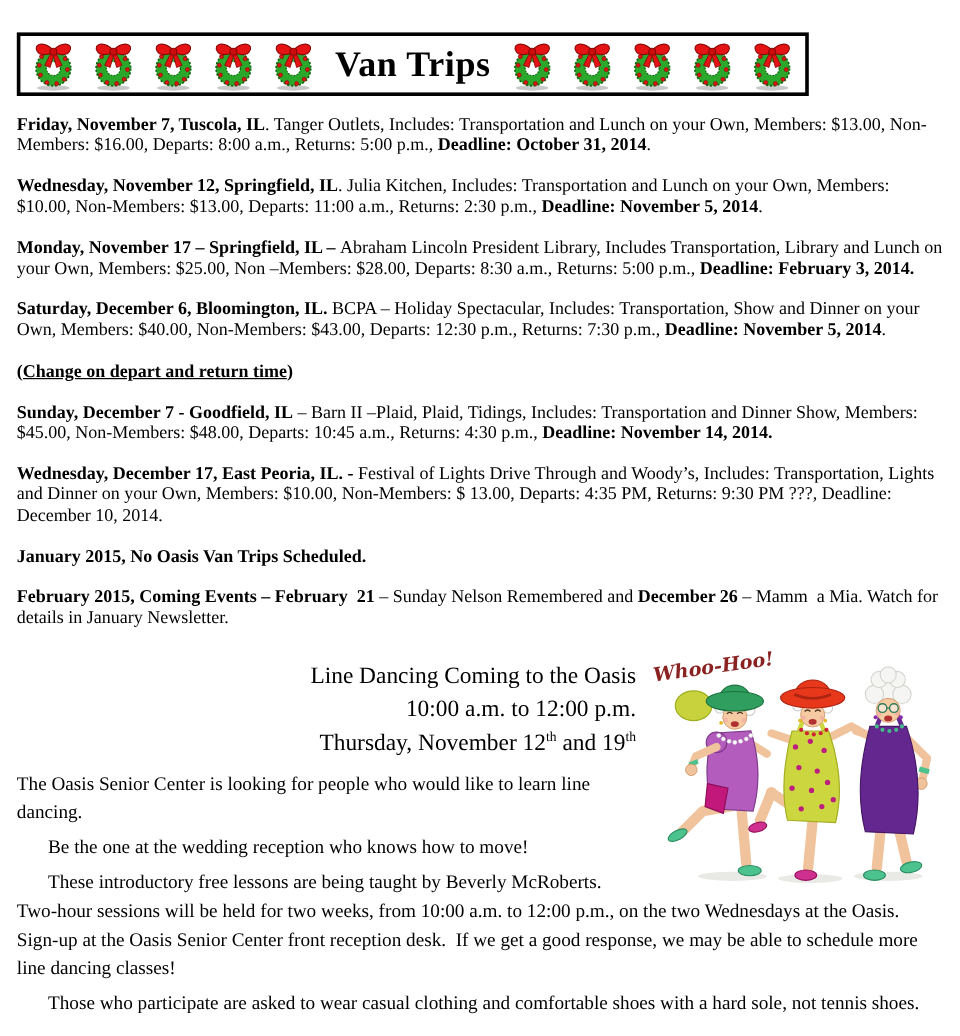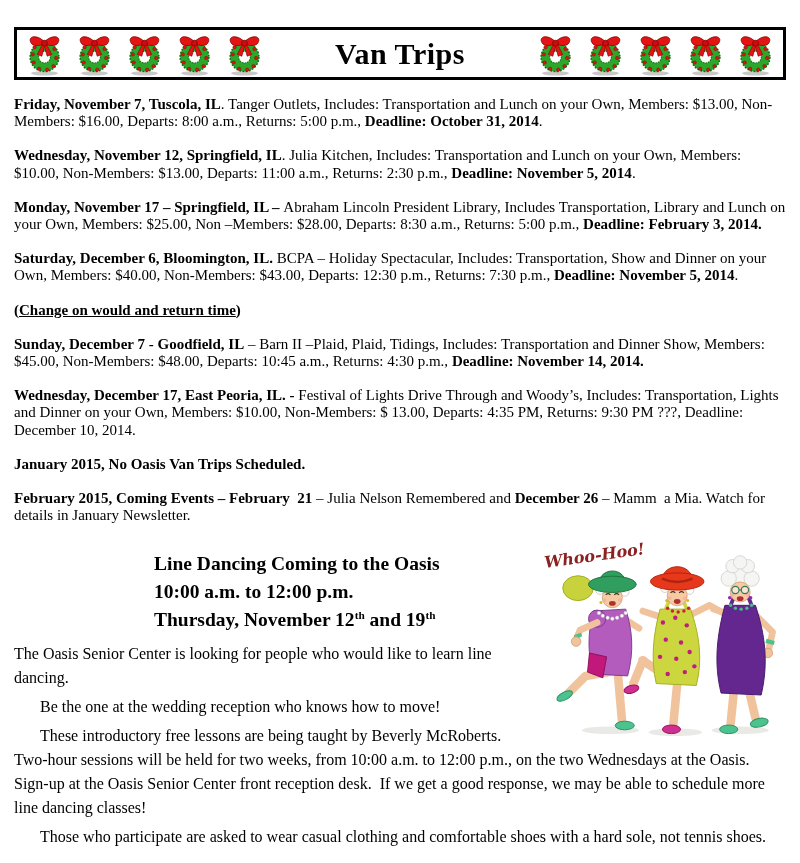--- a/index.html
+++ b/index.html
@@ -1,41 +1,41 @@
 <!DOCTYPE html>
 <html><head>
 <meta charset="utf-8">
 <title>Van Trips Newsletter</title>
 <style>
   html,body{margin:0;padding:0;background:#ffffff;}
   body{width:800px;font-family:"Liberation Serif","DejaVu Serif",serif;color:#000;}
   .page{position:relative;width:800px;height:863px;overflow:hidden;background:#fff;}
 
   
-  .banner{position:absolute;left:14px;top:27px;width:772px;height:53px;border:3px solid #000;
+  .banner{position:absolute;left:14px;top:27px;width:660px;height:53px;border:3px solid #000;
           box-sizing:border-box;background:#fff;display:flex;align-items:center;
           justify-content:space-between;padding:0 5px;}
   .wreath-row{display:flex;align-items:center;gap:5px;}
   .wreath{width:45px;height:45px;display:block;}
   .banner-title{font-size:30px;font-weight:bold;letter-spacing:.5px;white-space:nowrap;padding:0 8px;}
 
   
   .trips{position:absolute;left:14px;top:96px;width:774px;font-size:15px;line-height:17.2px;}
   .trip-p{margin:0 0 17px 0;white-space:pre-wrap;}
   .b{font-weight:bold;}
   .u{text-decoration:underline;}
   sup{font-size:0.58em;line-height:0;}
 
   
   .dance{position:absolute;left:14px;top:544px;width:772px;font-size:16px;line-height:24px;}
   .dance-illu{float:right;width:250px;height:192px;margin-left:6px;position:relative;}
   .dance-illu svg{position:absolute;left:0;top:6px;width:250px;height:186px;}
   .whoohoo{position:absolute;left:8px;top:0;z-index:2;font-style:italic;font-weight:bold;
            font-size:16px;color:#8b2222;transform:rotate(-8deg);font-family:"DejaVu Serif",serif;}
-  .dance-head{font-weight:bold;font-size:19.5px;line-height:28px;text-align:left;
+  .dance-head{font-weight:normal;font-size:19.5px;line-height:28px;text-align:right;
               padding-left:140px;margin:6px 0 8px 0;}
   .dp{margin:0 0 5px 0;white-space:pre-wrap;}
   .dp.indent{text-indent:26px;}
 </style>
 </head>
 <body>
 
 <div class="page">
 
   <svg width="0" height="0" style="position:absolute" aria-hidden="true">
@@ -97,25 +97,25 @@
           <use href="#wr"></use>
         </svg>
     </div>
   </div>
 
   <div class="trips">
     <p class="trip-p"><span class="b">Friday, November 7, Tuscola, IL</span><span>. Tanger Outlets, Includes: Transportation and Lunch on your Own, Members: $13.00, Non-Members: $16.00, Departs: 8:00 a.m., Returns: 5:00 p.m., </span><span class="b">Deadline: October 31, 2014</span><span>.</span></p>
     <p class="trip-p"><span class="b">Wednesday, November 12, Springfield, IL</span><span>. Julia Kitchen, Includes: Transportation and Lunch on your Own, Members: $10.00, Non-Members: $13.00, Departs: 11:00 a.m., Returns: 2:30 p.m., </span><span class="b">Deadline: November 5, 2014</span><span>.</span></p>
     <p class="trip-p"><span class="b">Monday, November 17 – Springfield, IL – </span><span>Abraham Lincoln President Library, Includes Transportation, Library and Lunch on your Own, Members: $25.00, Non –Members: $28.00, Departs: 8:30 a.m., Returns: 5:00 p.m., </span><span class="b">Deadline: February 3, 2014.</span></p>
     <p class="trip-p"><span class="b">Saturday, December 6, Bloomington, IL.</span><span> BCPA – Holiday Spectacular, Includes: Transportation, Show and Dinner on your Own, Members: $40.00, Non-Members: $43.00, Departs: 12:30 p.m., Returns: 7:30 p.m., </span><span class="b">Deadline: November 5, 2014</span><span>.</span></p>
-    <p class="trip-p"><span class="b u">(Change on would and return time</span><span class="b">)</span></p>
+    <p class="trip-p"><span class="b u">(Change on depart and return time</span><span class="b">)</span></p>
     <p class="trip-p"><span class="b">Sunday, December 7 - Goodfield, IL</span><span> – Barn II –Plaid, Plaid, Tidings, Includes: Transportation and Dinner Show, Members: $45.00, Non-Members: $48.00, Departs: 10:45 a.m., Returns: 4:30 p.m., </span><span class="b">Deadline: November 14, 2014.</span></p>
     <p class="trip-p"><span class="b">Wednesday, December 17, East Peoria, IL. -</span><span> Festival of Lights Drive Through and Woody’s, Includes: Transportation, Lights and Dinner on your Own, Members: $10.00, Non-Members: $ 13.00, Departs: 4:35 PM, Returns: 9:30 PM ???, Deadline: December 10, 2014.</span></p>
     <p class="trip-p"><span class="b">January 2015, No Oasis Van Trips Scheduled.</span></p>
-    <p class="trip-p"><span class="b">February 2015, Coming Events – February  21</span><span> – Julia Nelson Remembered and </span><span class="b">December 26</span><span> – Mamm  a Mia. Watch for details in January Newsletter.</span></p>
+    <p class="trip-p"><span class="b">February 2015, Coming Events – February  21</span><span> – Sunday Nelson Remembered and </span><span class="b">December 26</span><span> – Mamm  a Mia. Watch for details in January Newsletter.</span></p>
   </div>
 
   <div class="dance">
 
     <div class="dance-illu">
       <div class="whoohoo">Whoo-Hoo!</div>
       <svg viewBox="0 0 262 195">
 
         <ellipse cx="78" cy="189" rx="30" ry="4" fill="#e9e9e5"></ellipse>
         <ellipse cx="146" cy="191" rx="28" ry="4" fill="#e9e9e5"></ellipse>

